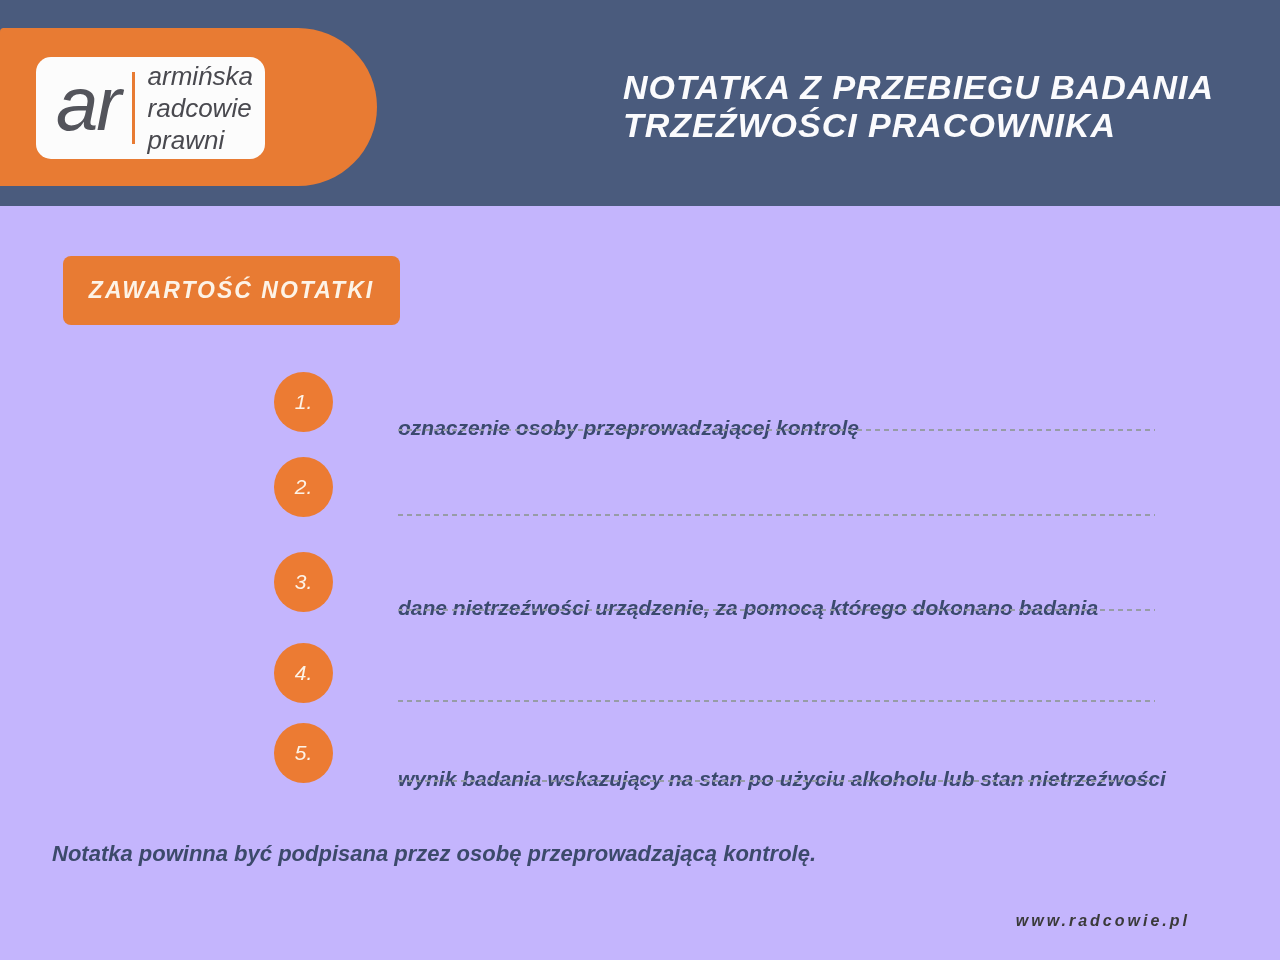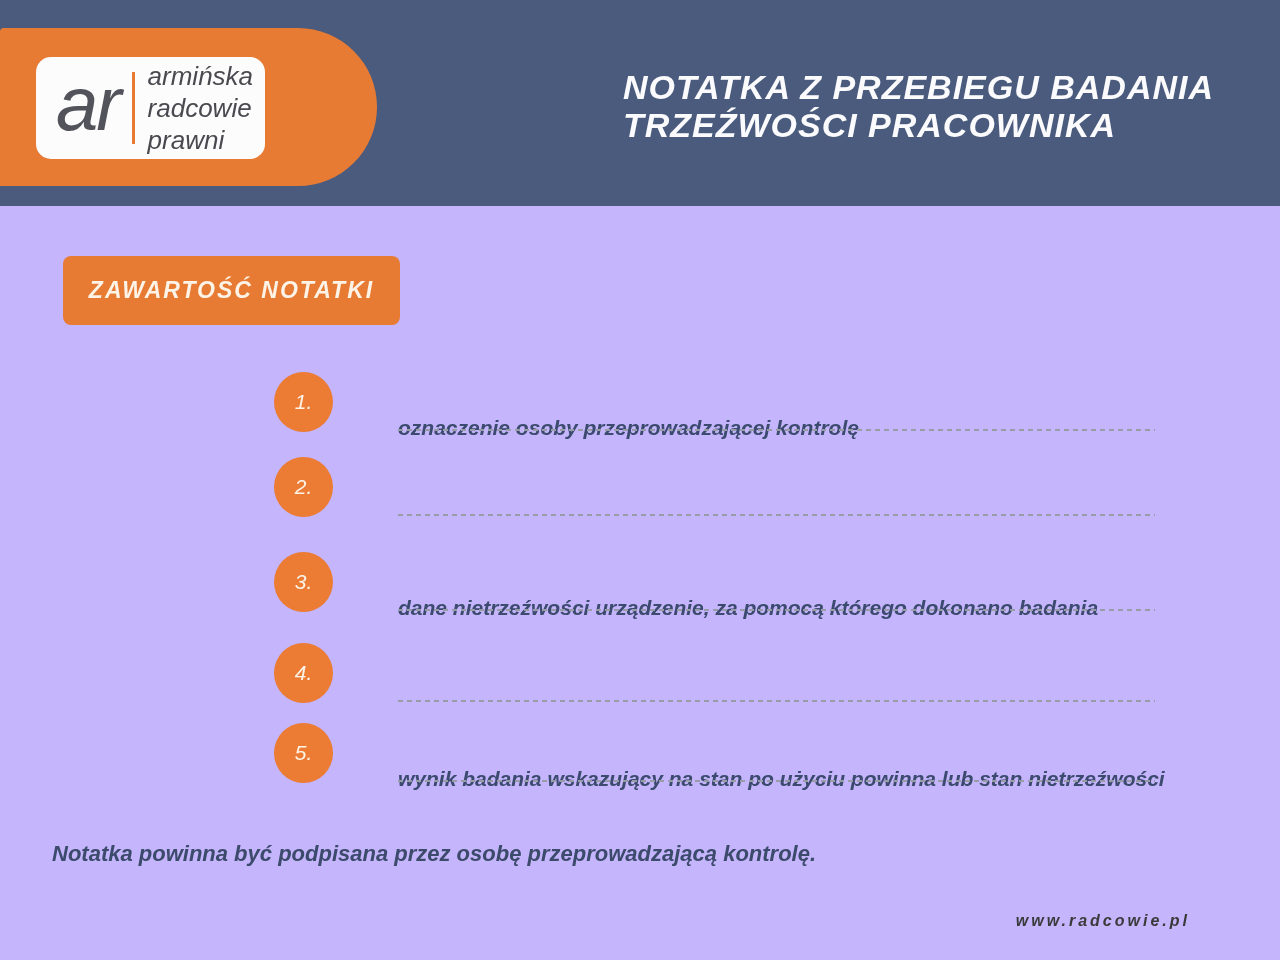--- a/index.html
+++ b/index.html
@@ -205,20 +205,20 @@
     <div class="item-underline"></div>
   </div>
 
   <div class="list-item item-4">
     <div class="item-number-badge">4.</div>
     <div class="item-underline"></div>
   </div>
 
   <div class="list-item item-5">
     <div class="item-number-badge">5.</div>
-    <div class="item-text">wynik badania wskazujący na stan po użyciu powinna lub stan nietrzeźwości</div>
+    <div class="item-text">wynik badania wskazujący na stan po użyciu alkoholu lub stan nietrzeźwości</div>
     <div class="item-underline"></div>
   </div>
 
   <div class="footer-note">Notatka powinna być podpisana przez osobę przeprowadzającą kontrolę.</div>
   <div class="website">www.radcowie.pl</div>
 
 </div>
 
 </body></html>

